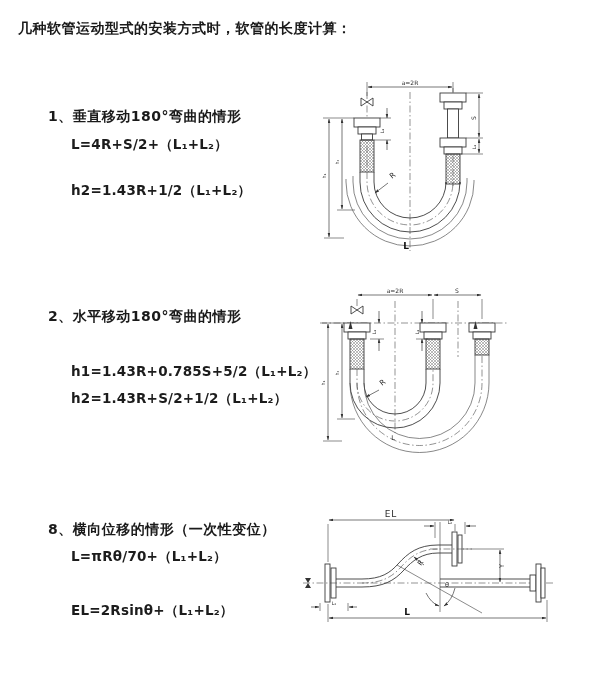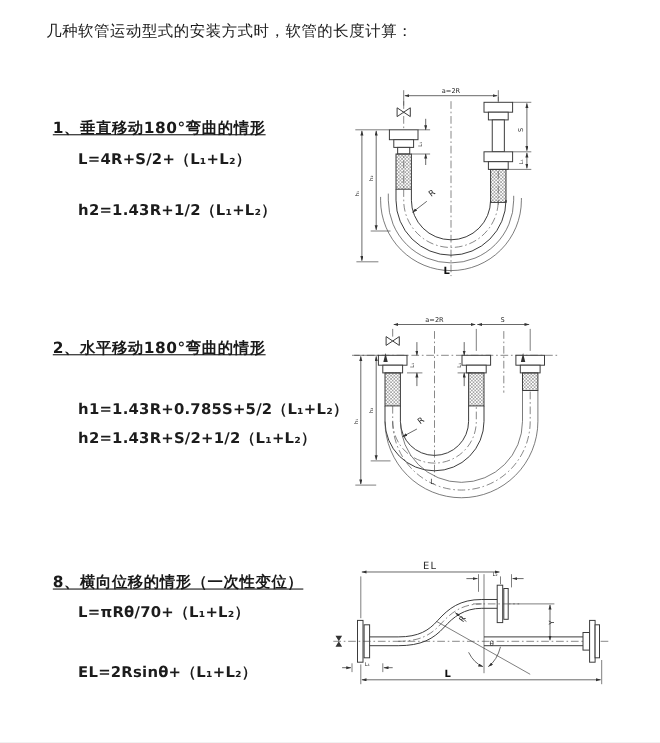--- a/index.html
+++ b/index.html
@@ -2,25 +2,25 @@
 <html><head>
 <meta charset="utf-8">
 <style>
   html,body{margin:0;padding:0;background:#e8e8e8;}
   .page{
     position:relative;width:600px;height:675px;background:#ffffff;
     font-family:"DejaVu Sans","Liberation Sans",sans-serif;color:#1a1a1a;
     overflow:hidden;margin:0 auto;
   }
   .title{
-    position:absolute;left:42px;top:20px;font-size:14px;font-weight:400;
+    position:absolute;left:18px;top:20px;font-size:14px;font-weight:700;
     letter-spacing:0.5px;white-space:nowrap;text-align:right;
   }
   .sec-heading{
-    position:absolute;font-size:14px;font-weight:600;letter-spacing:0.5px;white-space:nowrap;text-decoration:underline;
+    position:absolute;font-size:14px;font-weight:600;letter-spacing:0.5px;white-space:nowrap;
   }
   .formula{
     position:absolute;font-size:13.5px;font-weight:700;color:#1c1c1c;white-space:nowrap;
     letter-spacing:0.2px;
   }
   svg{position:absolute;overflow:visible;}
   svg text{font-family:"DejaVu Sans","Liberation Sans",sans-serif;fill:#2a2a2a;}
   .dim{stroke:#3c3c3c;stroke-width:0.7;fill:none;}
   .tick{stroke:#3c3c3c;stroke-width:0.6;fill:none;}
   .part{stroke:#3a3a3a;stroke-width:0.9;fill:#ffffff;}

